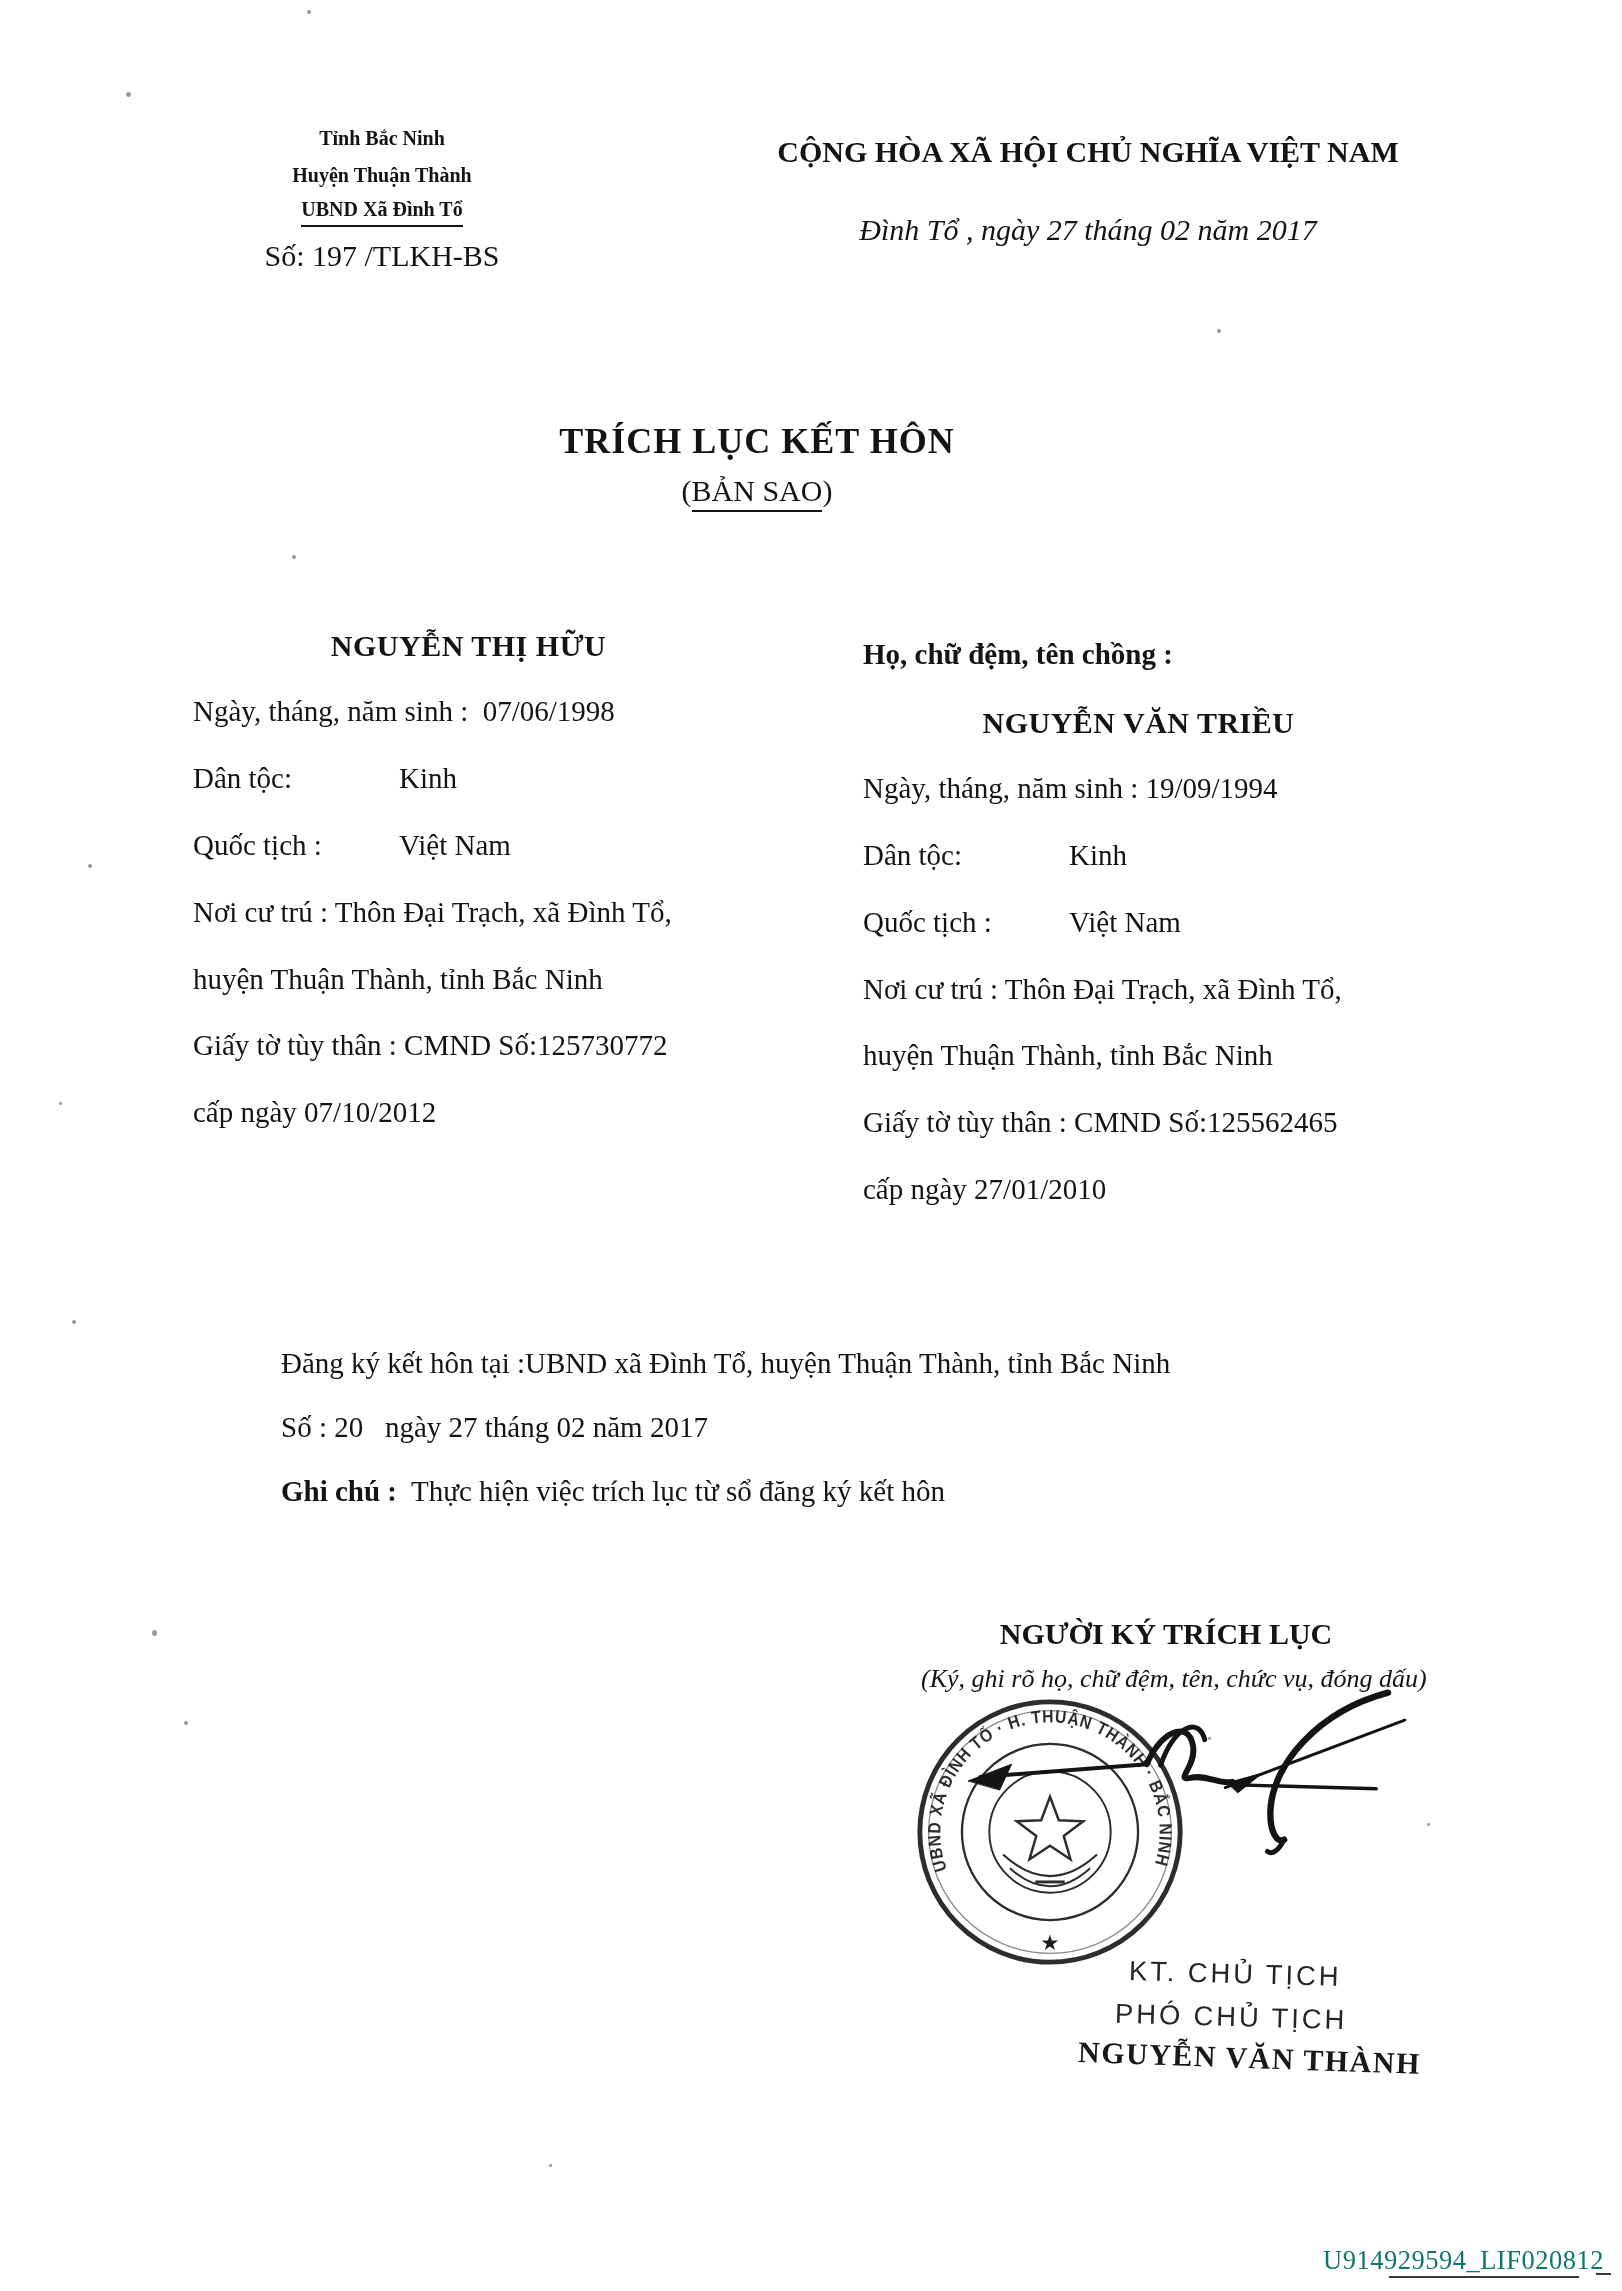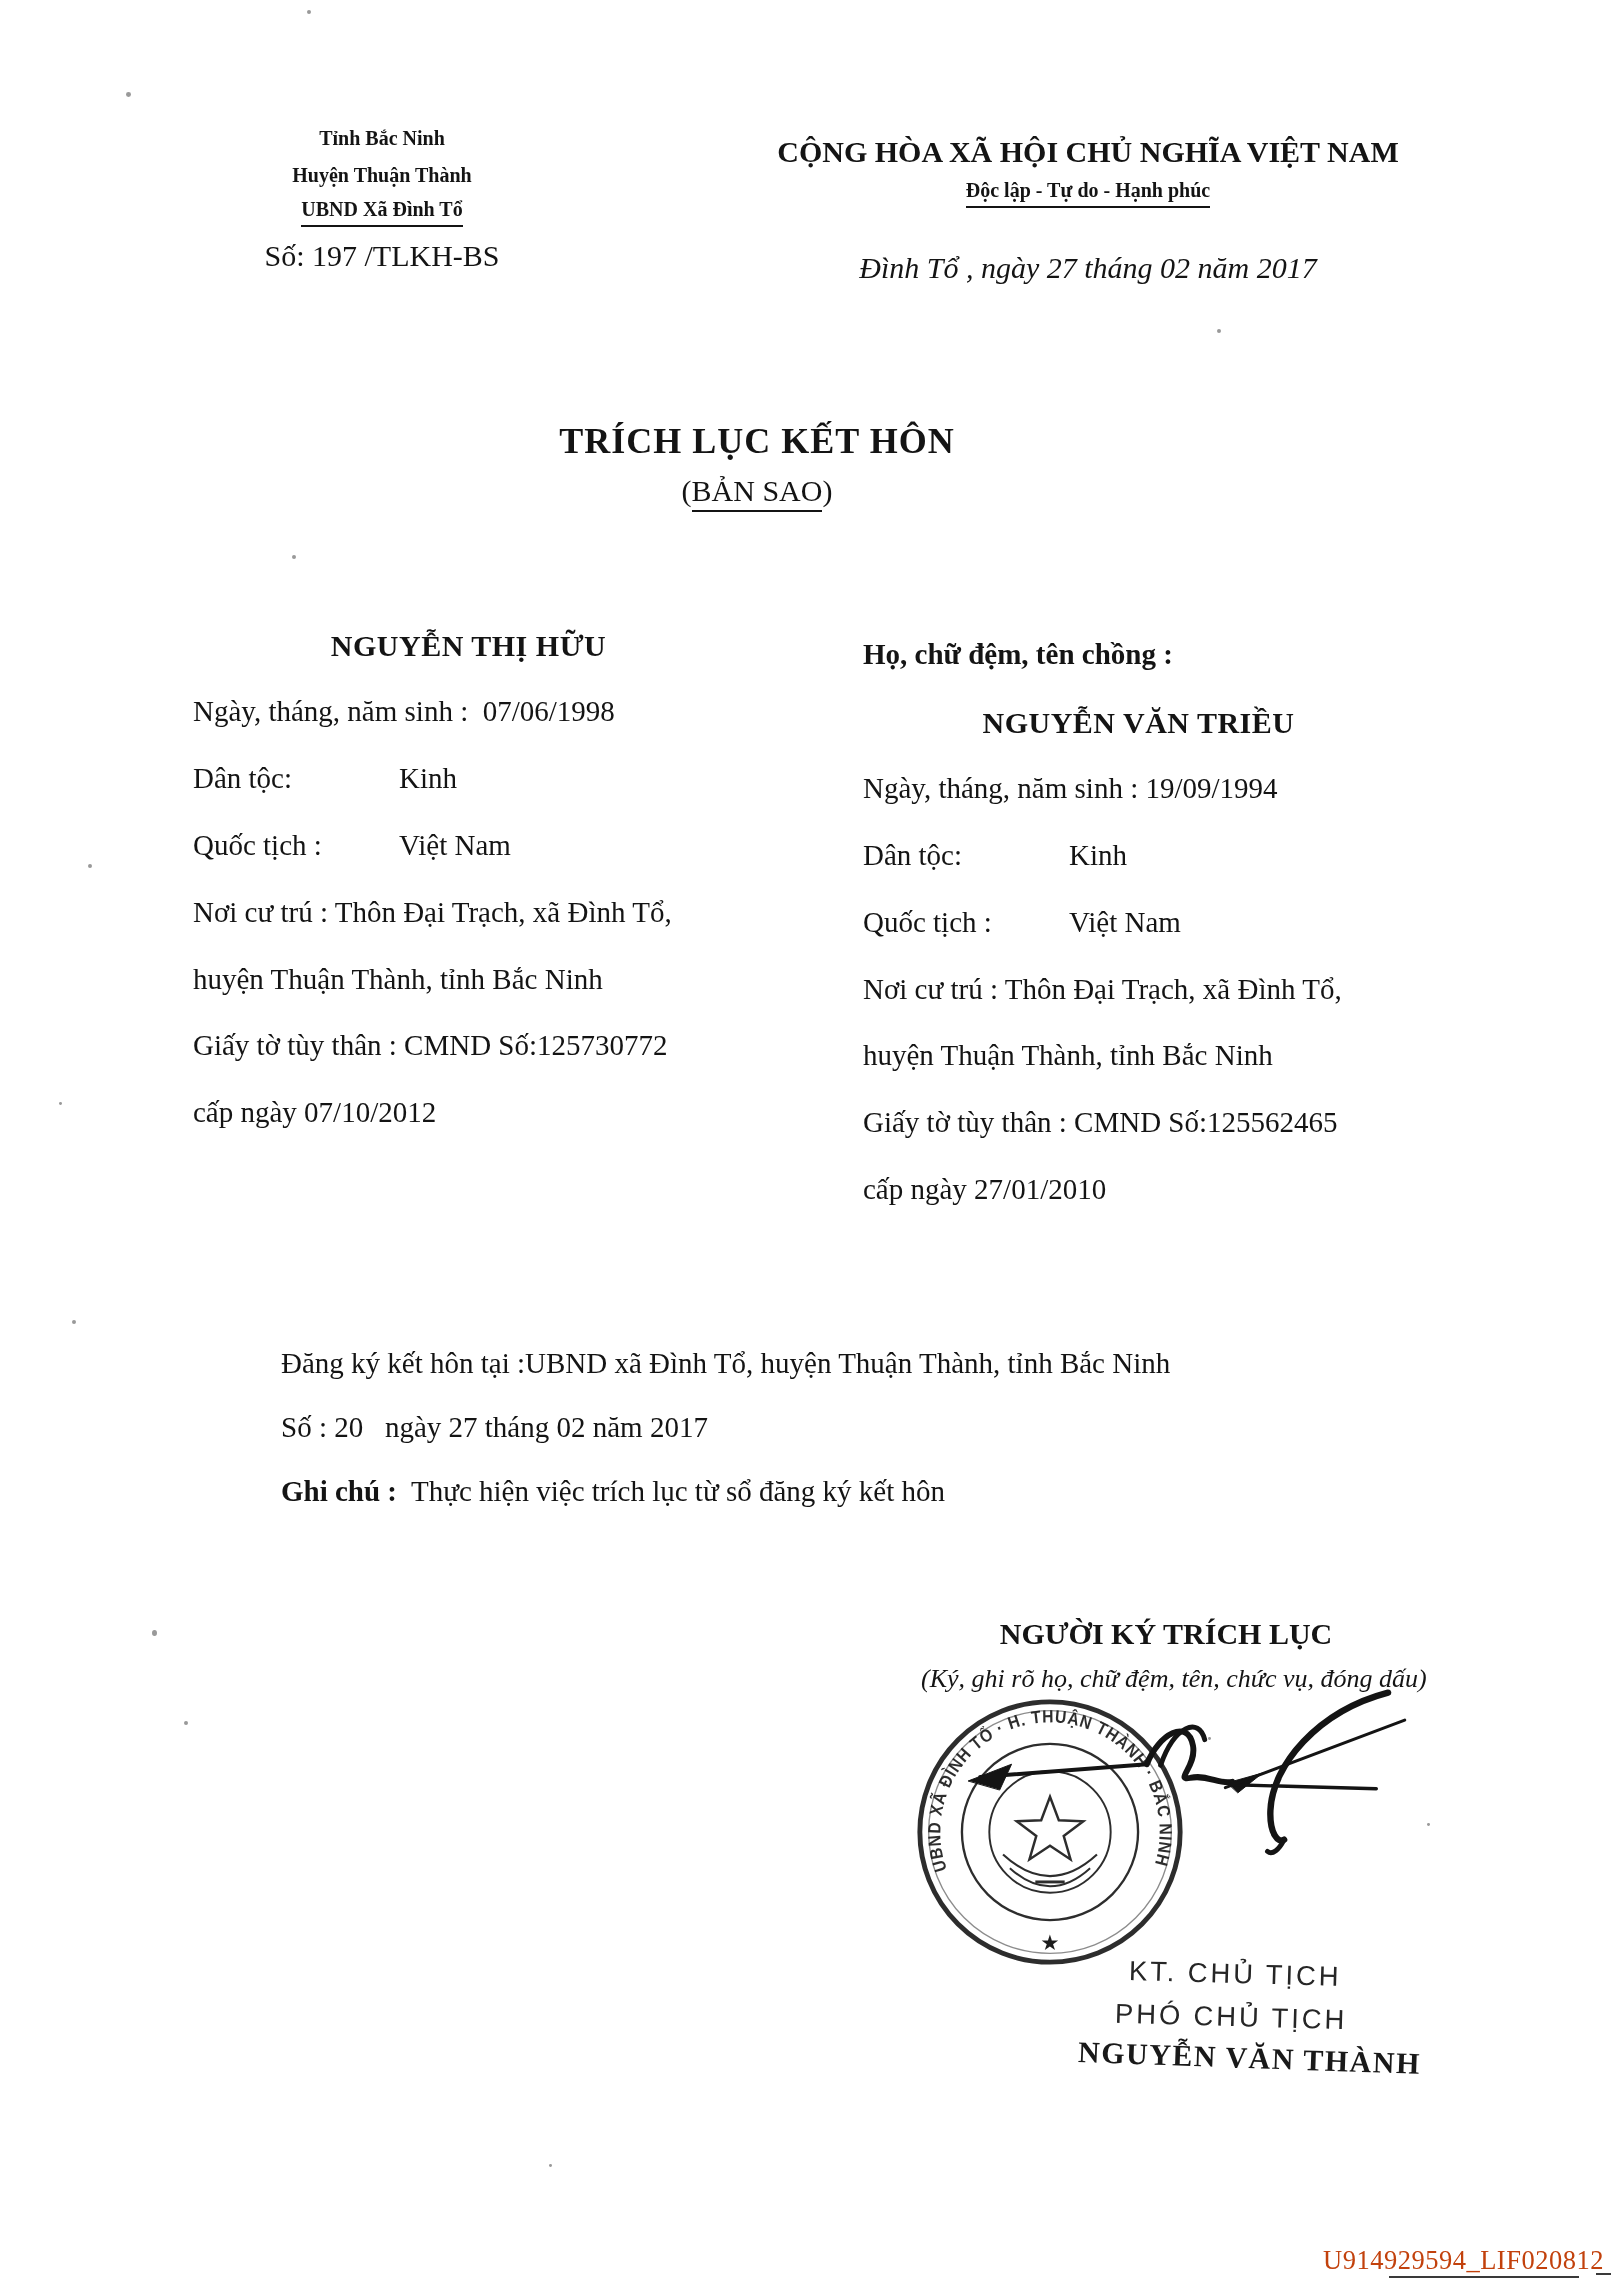--- a/index.html
+++ b/index.html
@@ -35,23 +35,20 @@
     <div class="b fs29 nw">Tỉnh Bắc Ninh</div>
     <div class="b fs29 nw" style="margin-top:13.7px;">Huyện Thuận Thành</div>
     <div style="margin-top:11.8px;">
       <span class="b fs29 nw uline">UBND Xã Đình Tổ</span>
     </div>
     <div class="fs31 nw" style="margin-top:11.8px;">Số: 197 /TLKH-BS</div>
   </div>
 
   <div class="abs ctr" style="left:691px;top:135px;width:794px;">
     <div class="b fs31 nw">CỘNG HÒA XÃ HỘI CHỦ NGHĨA VIỆT NAM</div>
-    <div style="margin-top:9.8px;">
-      <span class="b fs29 nw uline">Độc lập - Tự do - Hạnh phúc</span>
-    </div>
     <div class="i fs31 nw" style="margin-top:43px;">Đình Tổ , ngày 27 tháng 02 năm 2017</div>
   </div>
 
   <div class="abs ctr" style="left:-54px;top:420px;width:1622px;">
     <div class="b nw" style="font-size:36px;letter-spacing:1px;">TRÍCH LỤC KẾT HÔN</div>
     <div class="fs31 nw" style="margin-top:11.8px;"><span>(</span><span class="uline2">BẢN SAO</span><span>)</span></div>
   </div>
 
   <div class="abs col" style="left:193px;top:629px;width:551px;">
     <div class="name-row">NGUYỄN THỊ HỮU</div>
@@ -118,21 +115,21 @@
       <path d="M 473 50 L 290 119" stroke-width="3"></path>
       <path d="M 456 22 C 384 41 338 96 336 142 C 335 166 344 176 350 172" stroke-width="6.5"></path>
       <path d="M 350 172 C 345 182 338 188 333 184" stroke-width="5"></path>
     </g>
   </svg>
 
   <div class="abs stamped nw" style="left:1129px;top:1958px;font-size:27.4px;transform:rotate(1.6deg);">KT. CHỦ TỊCH</div>
   <div class="abs stamped nw" style="left:1115px;top:2001px;font-size:27.4px;transform:rotate(1.6deg);">PHÓ CHỦ TỊCH</div>
   <div class="abs b nw" style="left:1078px;top:2041px;font-size:30px;letter-spacing:1.5px;transform:rotate(2deg);color:#191919;">NGUYỄN VĂN THÀNH</div>
 
-  <div class="abs nw" style="left:1323px;top:2245px;font-size:26.5px;letter-spacing:0.5px;color:#c2410c;font-family:Liberation Serif, serif;">U914929594_LIF020812</div>
+  <div class="abs nw" style="left:1323px;top:2245px;font-size:26.5px;letter-spacing:0.5px;color:#0f766e;font-family:Liberation Serif, serif;">U914929594_LIF020812</div>
   <div class="abs" style="left:1389px;top:2276px;width:190px;height:2px;background:#3a3a3a;"></div>
   <div class="abs" style="left:1596px;top:2273px;width:14.7px;height:2px;background:#3a3a3a;"></div>
 
   <div class="speck" style="left:307px;top:9.8px;width:3.9px;height:3.9px;"></div>
   <div class="speck" style="left:126px;top:92px;width:4.9px;height:4.9px;"></div>
   <div class="speck" style="left:1217px;top:329px;width:3.9px;height:3.9px;"></div>
   <div class="speck" style="left:292px;top:555px;width:3.9px;height:3.9px;"></div>
   <div class="speck" style="left:88px;top:864px;width:3.9px;height:3.9px;"></div>
   <div class="speck" style="left:59px;top:1102px;width:2.9px;height:2.9px;"></div>
   <div class="speck" style="left:72px;top:1320px;width:3.9px;height:3.9px;"></div>

